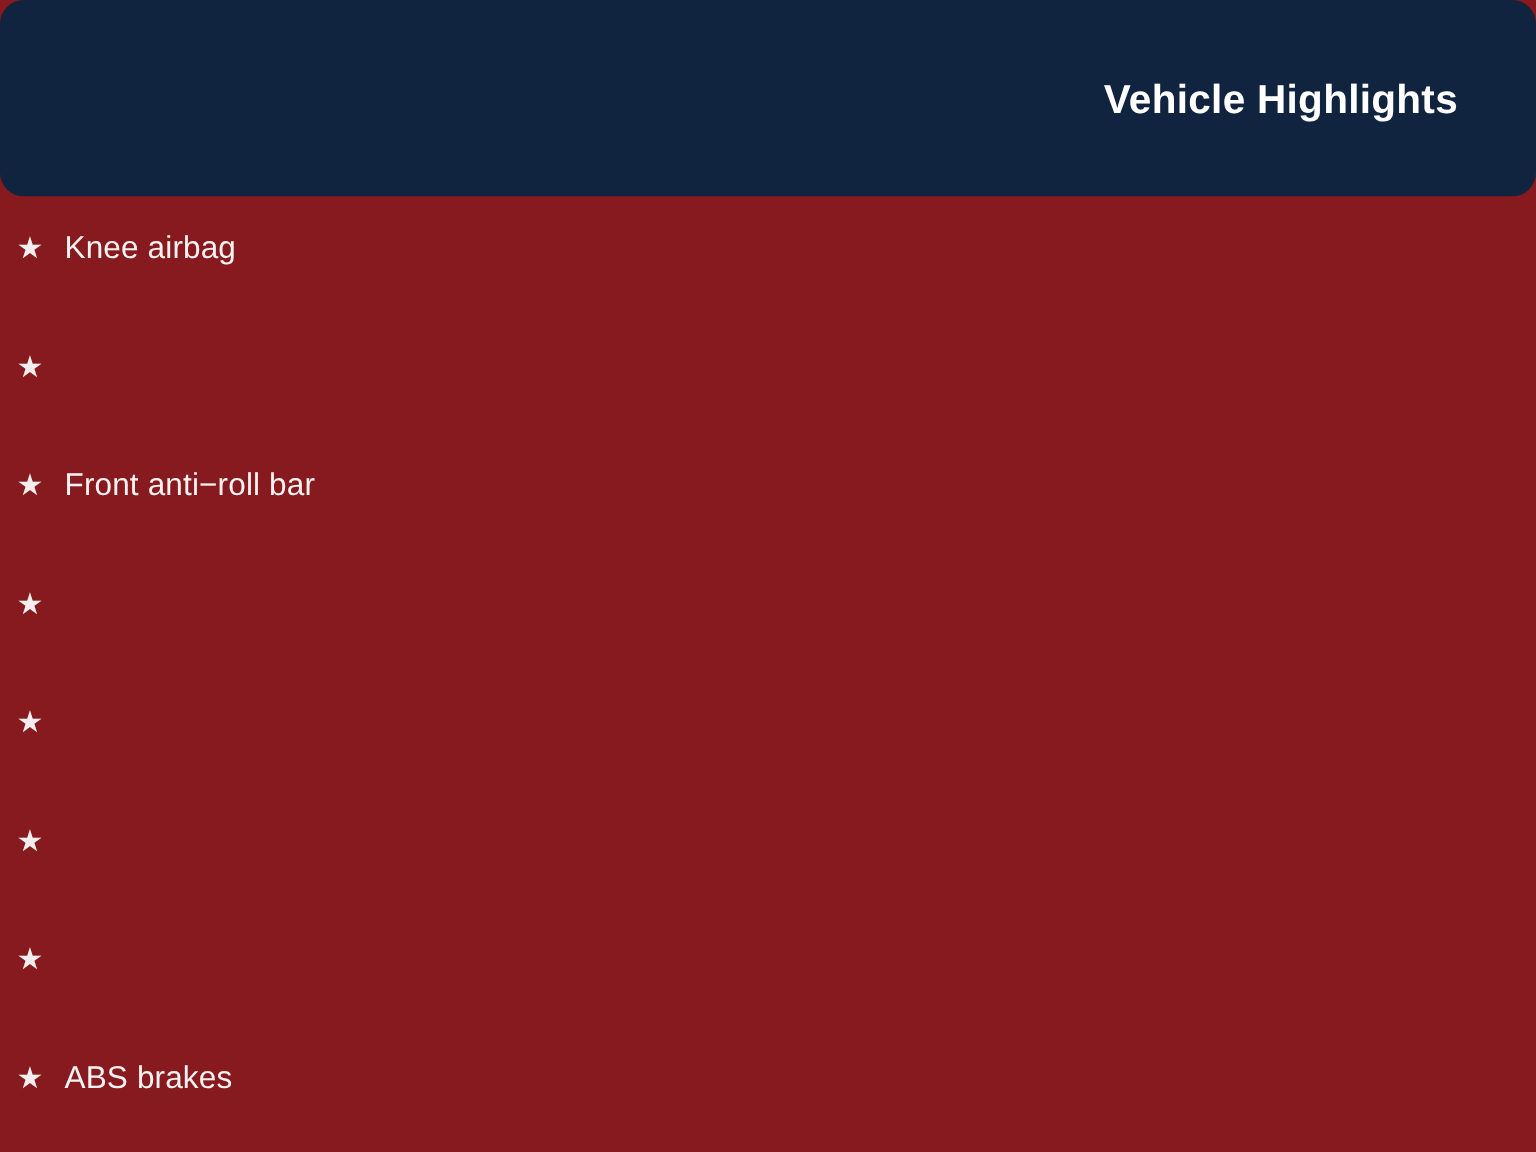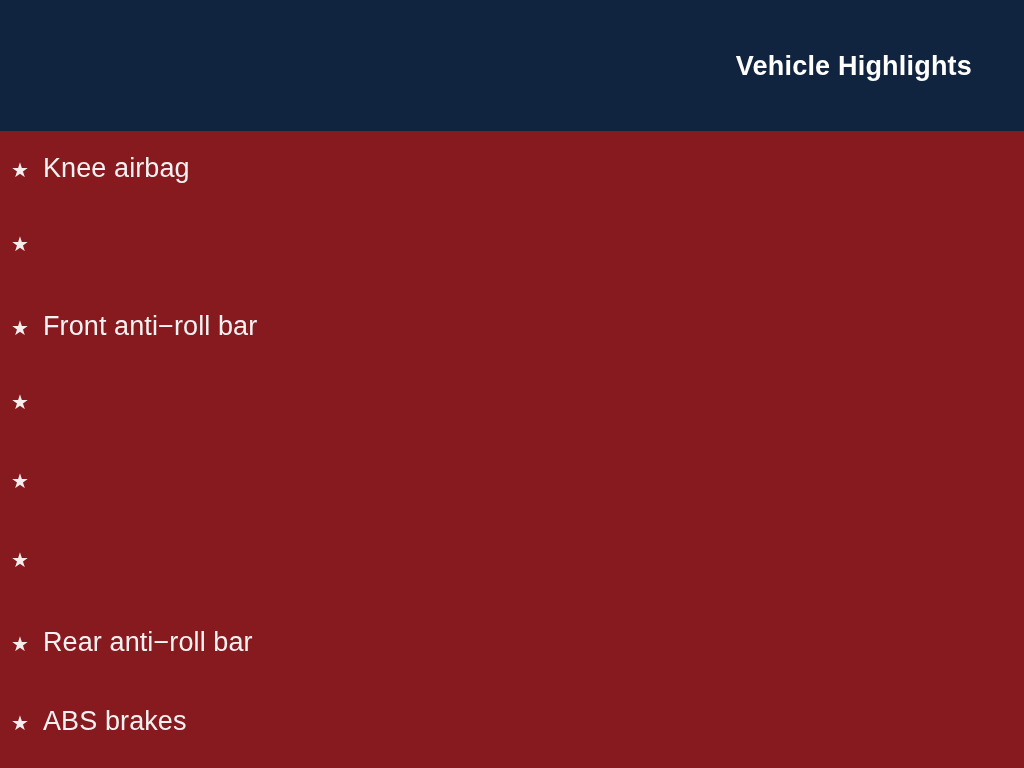--- a/index.html
+++ b/index.html
@@ -26,20 +26,21 @@
     left: 0;
     top: 0;
     width: 1024px;
     height: 131px;
     background: #10233f;
     box-sizing: border-box;
     display: flex;
     align-items: center;
     justify-content: flex-end;
     padding-right: 52px;
+    border-radius: 16px;
   }
 
   .slide-title {
     color: #ffffff;
     font-family: "Liberation Sans", "DejaVu Sans", sans-serif;
     font-size: 27px;
     font-weight: bold;
     letter-spacing: 0.2px;
     line-height: 1;
     margin: 0;
@@ -85,21 +86,21 @@
     font-size: 20px;
     line-height: 1;
     text-align: left;
     user-select: none;
   }
 
   .highlight-text {
     flex: 1 1 auto;
     color: #f7f2f2;
     font-family: "Liberation Sans", "DejaVu Sans", sans-serif;
-    font-size: 27px;
+    font-size: 21px;
     font-weight: normal;
     line-height: 1;
     letter-spacing: 0.1px;
     white-space: nowrap;
   }
 </style>
 </head>
 <body>
 
 <div class="slide">
@@ -132,21 +133,20 @@
       <li class="highlight-item">
         <span class="bullet-star">★</span>
       </li>
 
       <li class="highlight-item">
         <span class="bullet-star">★</span>
       </li>
 
       <li class="highlight-item">
         <span class="bullet-star">★</span>
-        <span class="highlight-text">Rear anti−roll bar</span>
       </li>
 
       <li class="highlight-item">
         <span class="bullet-star">★</span>
         <span class="highlight-text">ABS brakes</span>
       </li>
 
     </ul>
   </div>
 

